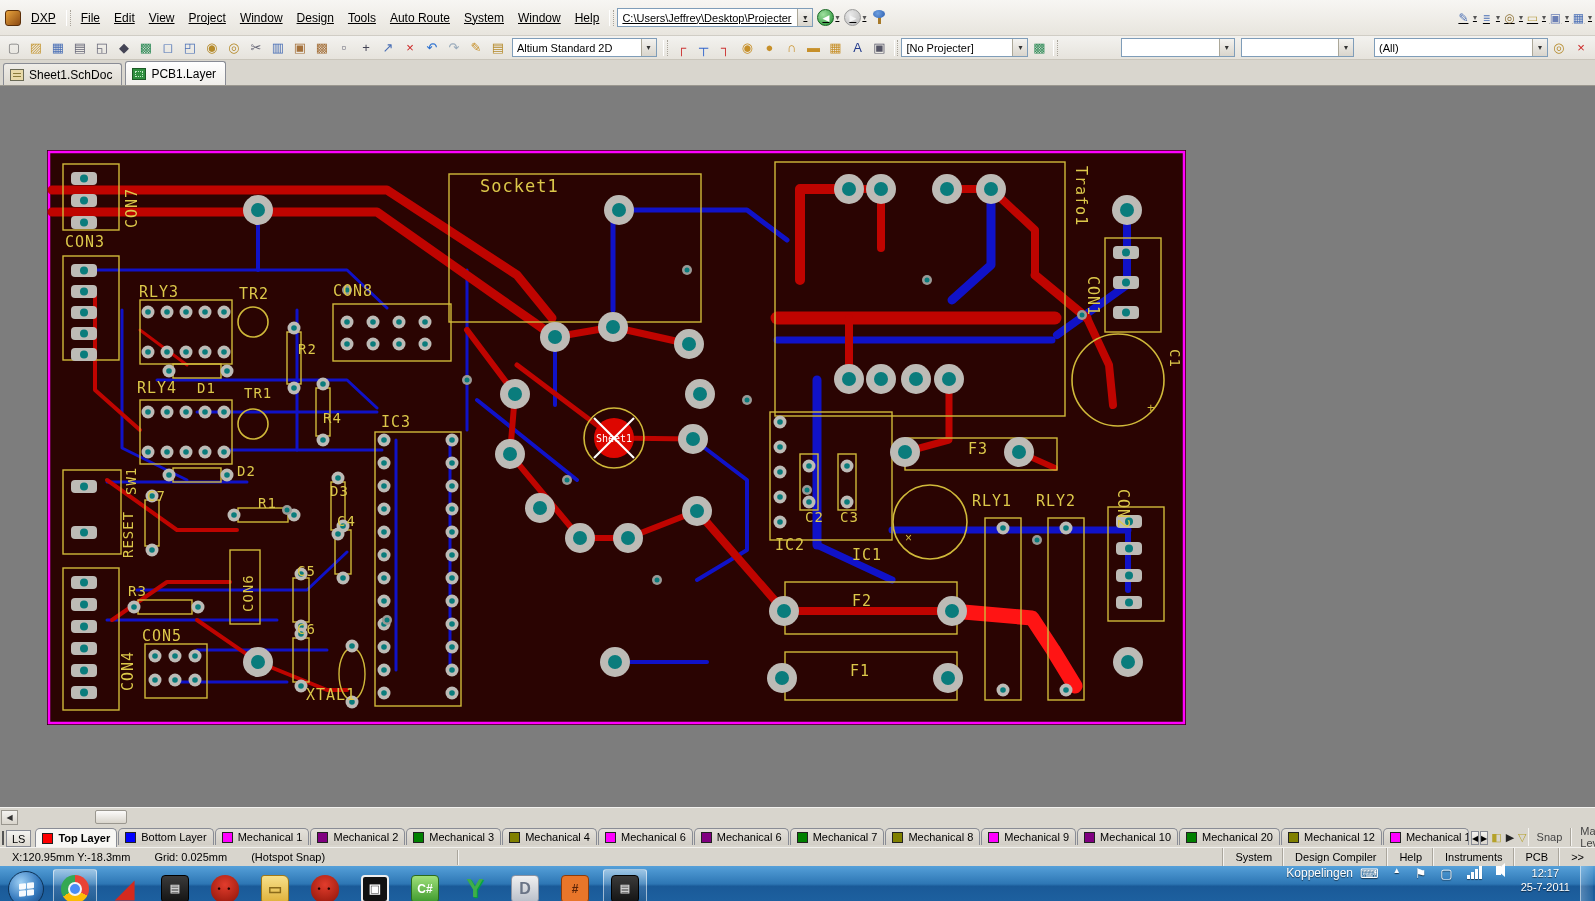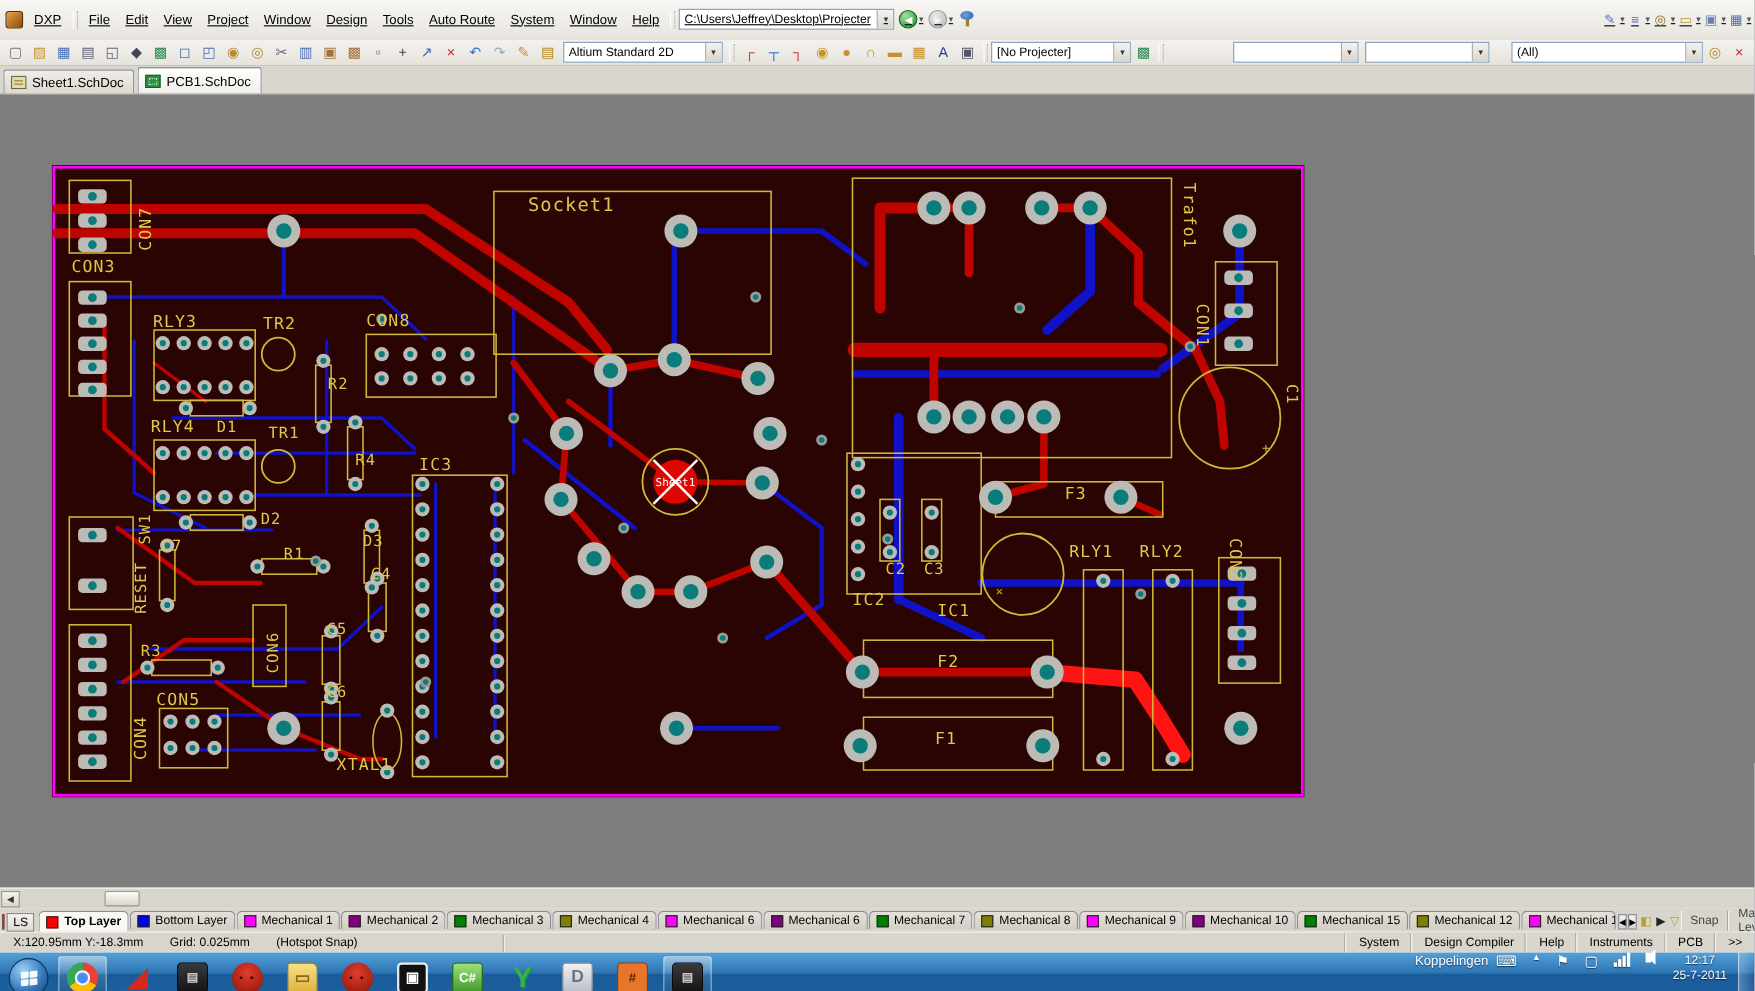--- a/index.html
+++ b/index.html
@@ -232,21 +232,21 @@
     </span>
 </div>
 
 <div id="doctabs" class="row">
     <div class="dtab">
       <div class="dicon sch"></div>
       <span>Sheet1.SchDoc</span>
     </div>
     <div class="dtab active">
       <div class="dicon pcb"></div>
-      <span>PCB1.SchDoc</span>
+      <span>PCB1.Layer</span>
     </div>
   </div>
 
 <div id="canvas">
   <svg id="board" width="1139" height="575" viewBox="0 0 1139 575">
       <rect x="0" y="0" width="1139" height="575" fill="#2a0402"></rect>
       <rect x="2" y="2" width="1135" height="571" fill="none" stroke="#ff00ff" stroke-width="2.5"></rect>
       <g>
         <polyline points="944,50 944,115 905,150" fill="none" stroke="#1012c8" stroke-width="9" stroke-linecap="round" stroke-linejoin="round"></polyline>
         <polyline points="1080,70 1080,135 1010,185" fill="none" stroke="#1012c8" stroke-width="8" stroke-linecap="round" stroke-linejoin="round"></polyline>
@@ -779,21 +779,21 @@
       <div class="ltab">
         <div class="lsw" style="background: rgb(255, 0, 255);"></div>
         <span>Mechanical 9</span>
       </div>
       <div class="ltab">
         <div class="lsw" style="background: rgb(128, 0, 128);"></div>
         <span>Mechanical 10</span>
       </div>
       <div class="ltab">
         <div class="lsw" style="background: rgb(0, 128, 0);"></div>
-        <span>Mechanical 15</span>
+        <span>Mechanical 20</span>
       </div>
       <div class="ltab">
         <div class="lsw" style="background: rgb(128, 128, 0);"></div>
         <span>Mechanical 12</span>
       </div>
       <div class="ltab clip">
         <div class="lsw" style="background: rgb(255, 0, 255);"></div>
         <span>Mechanical 13</span>
       </div>
     </span>

